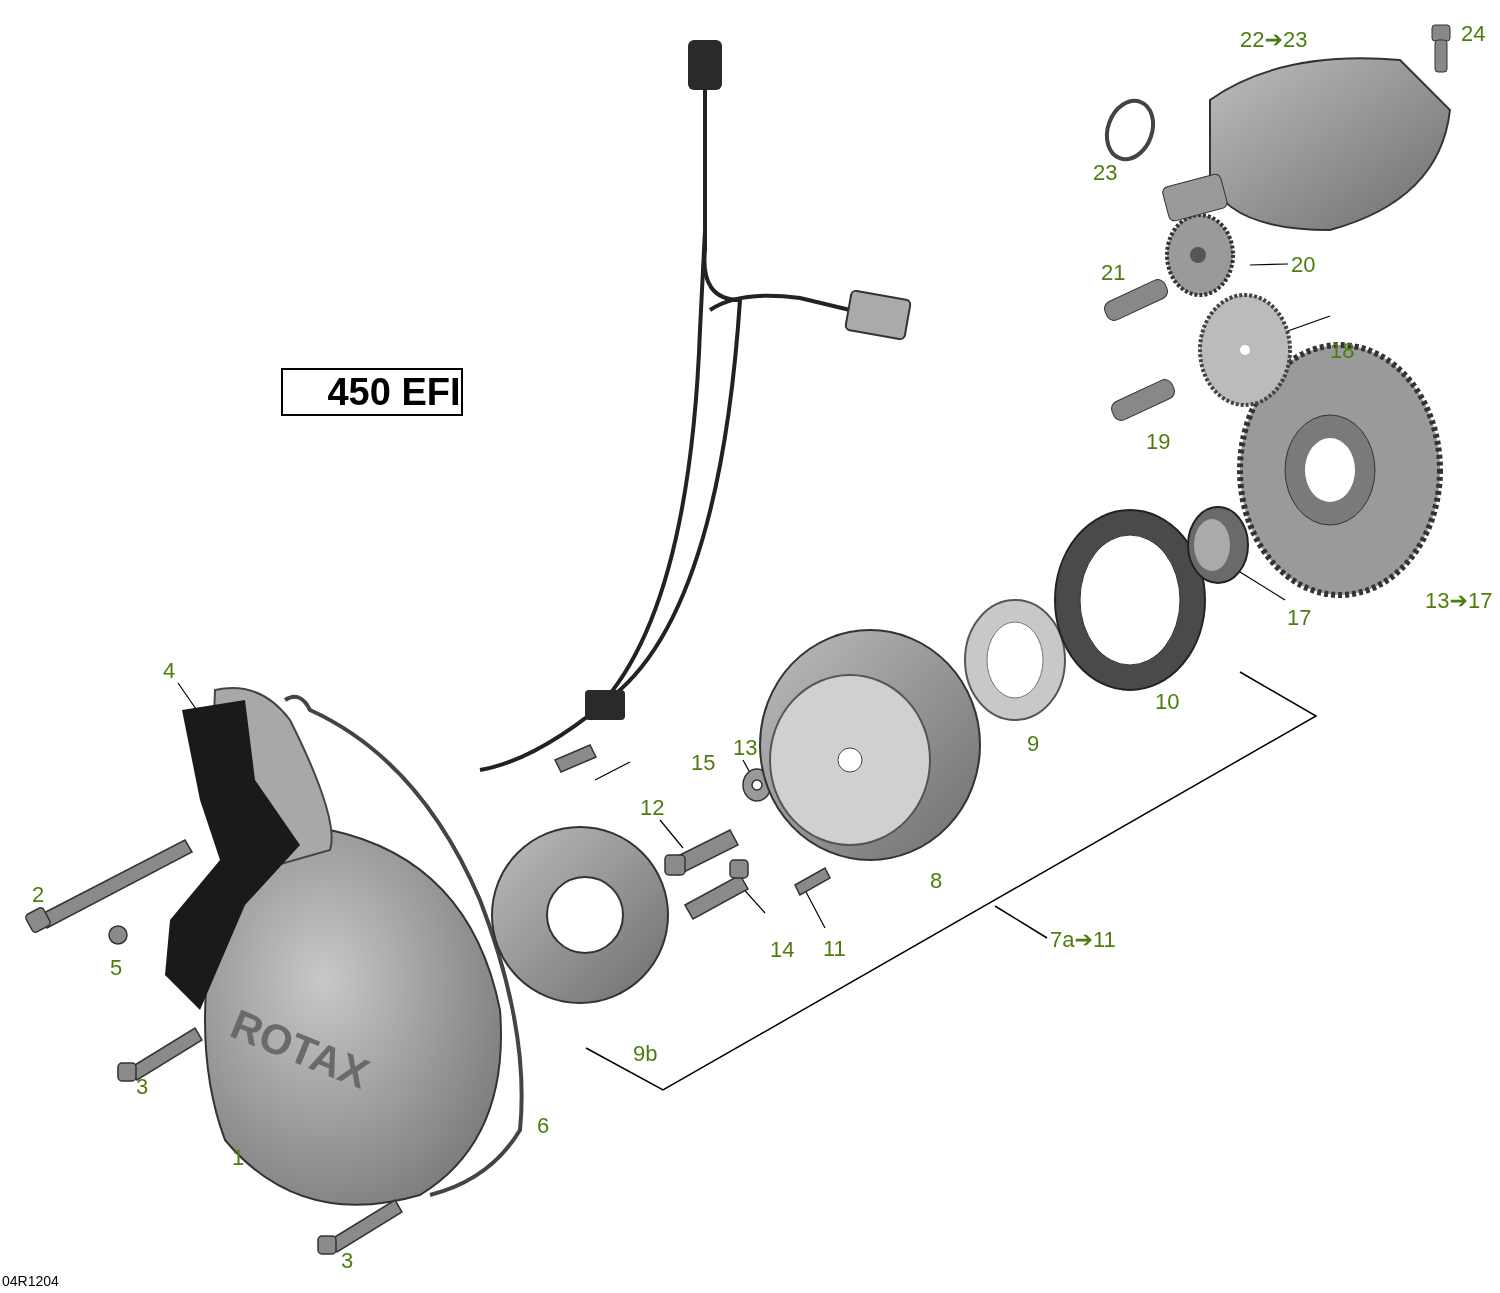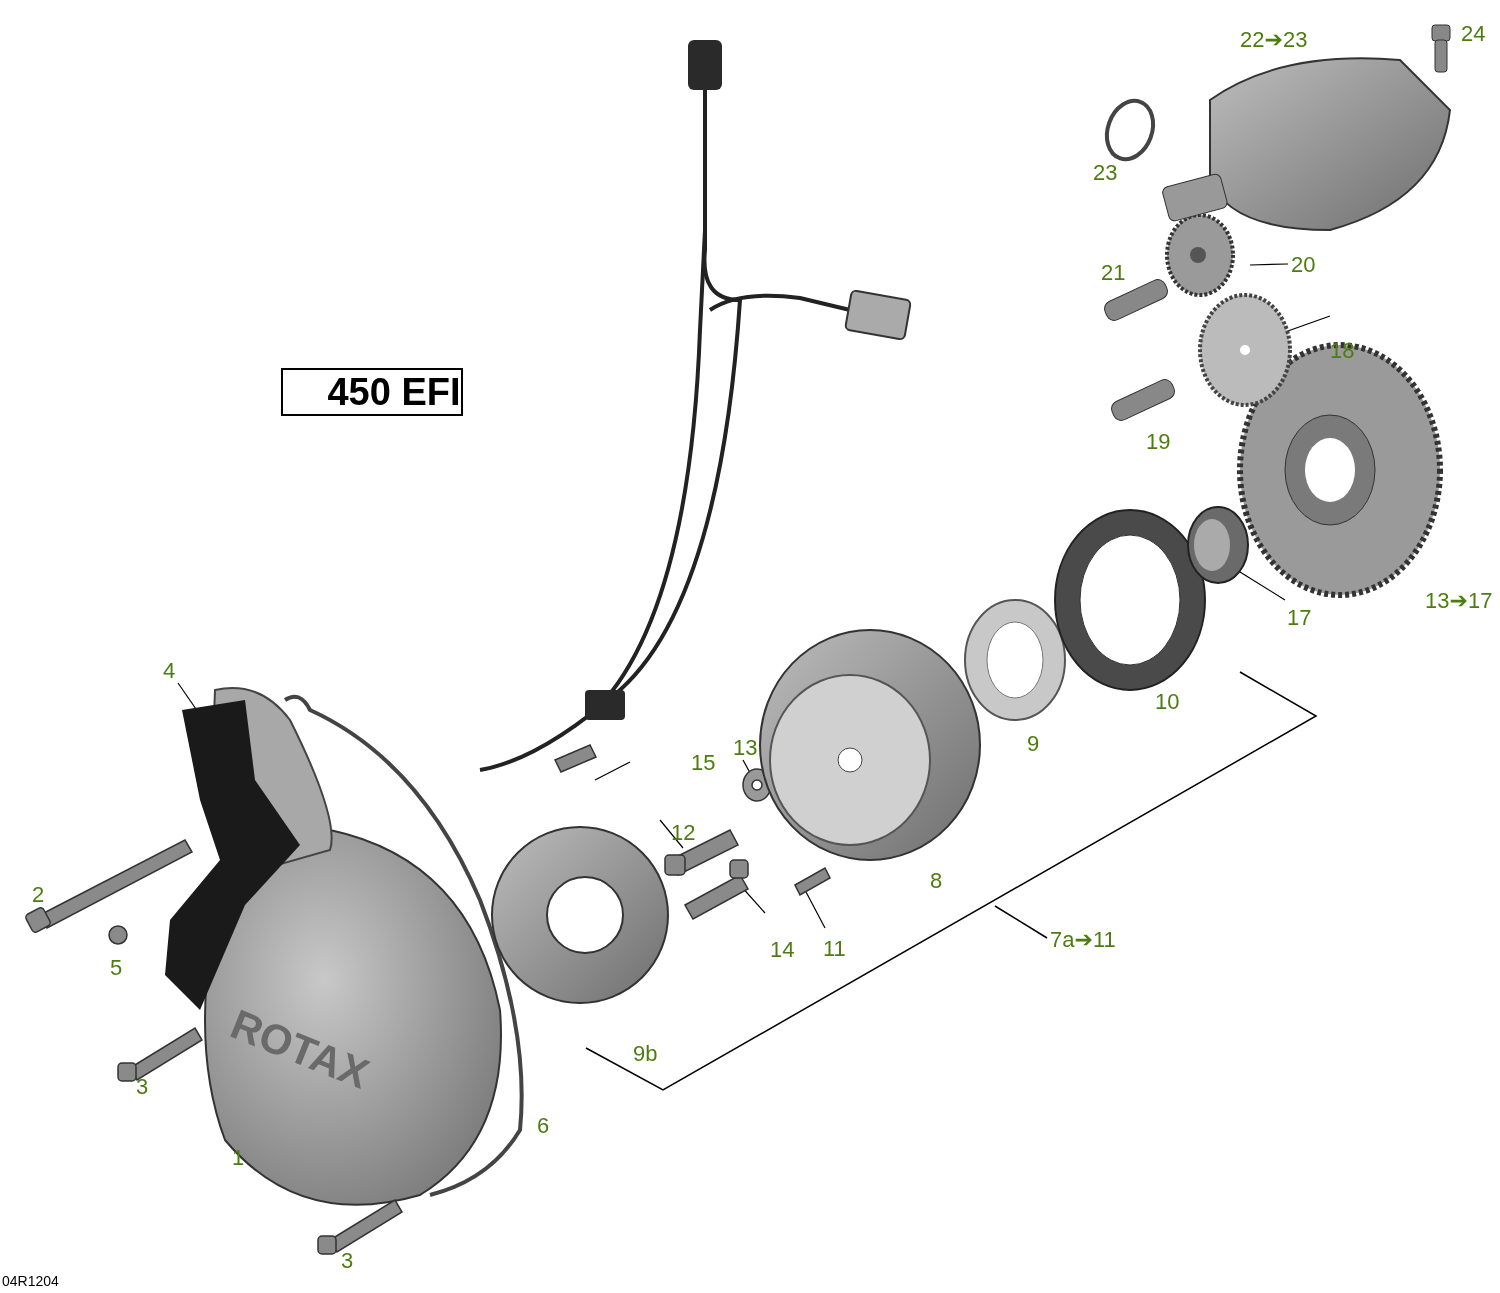--- a/index.html
+++ b/index.html
@@ -148,21 +148,21 @@
     <div class="lbl" style="left: 341px; top: 1250px;">3</div>
     <div class="lbl" style="left: 163px; top: 660px;">4</div>
     <div class="lbl" style="left: 110px; top: 957px;">5</div>
     <div class="lbl" style="left: 537px; top: 1115px;">6</div>
     <div class="lbl" style="left: 633px; top: 1043px;">9b</div>
     <div class="lbl" style="left: 1050px; top: 929px;">7a➔11</div>
     <div class="lbl" style="left: 930px; top: 870px;">8</div>
     <div class="lbl" style="left: 1027px; top: 733px;">9</div>
     <div class="lbl" style="left: 1155px; top: 691px;">10</div>
     <div class="lbl" style="left: 823px; top: 938px;">11</div>
-    <div class="lbl" style="left: 671px; top: 797px; margin-top: 25px;">12</div>
+    <div class="lbl" style="left: 640px; top: 797px;">12</div>
     <div class="lbl" style="left: 733px; top: 737px;">13</div>
     <div class="lbl" style="left: 770px; top: 923px; margin-top: 16px;">14</div>
     <div class="lbl" style="left: 643px; top: 752px; margin-left: 48px;">15</div>
     <div class="lbl" style="left: 1425px; top: 590px;">13➔17</div>
     <div class="lbl" style="left: 1287px; top: 607px;">17</div>
     <div class="lbl" style="left: 1330px; top: 300px; margin-top: 40px;">18</div>
     <div class="lbl" style="left: 1146px; top: 431px;">19</div>
     <div class="lbl" style="left: 1291px; top: 254px;">20</div>
     <div class="lbl" style="left: 1101px; top: 262px;">21</div>
     <div class="lbl" style="left: 1240px; top: 29px;">22➔23</div>

